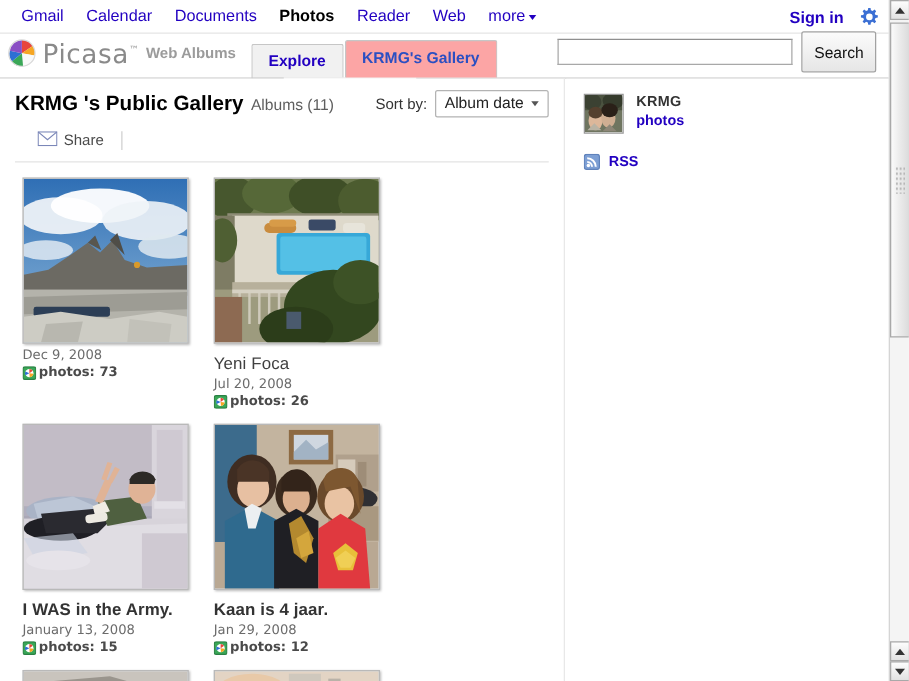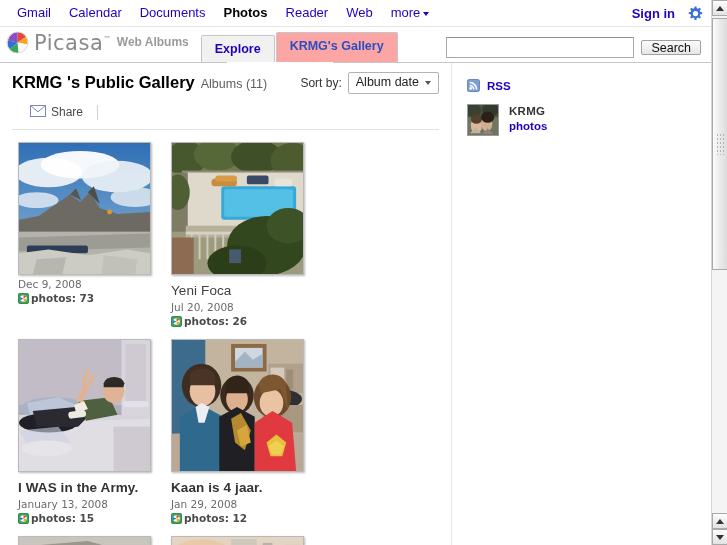--- a/index.html
+++ b/index.html
@@ -126,21 +126,21 @@
     border: 1px solid #a8a8a8;
     border-top-color: #8f8f8f;
     font-size: 12px;
     padding: 1px 3px;
     background: #fff;
     outline: none;
     font-family: "Liberation Sans", sans-serif;
   }
   #search-button {
     margin-left: 7px;
-    height: 15px;
+    height: 33px;
     padding: 0 9px;
     font-size: 12.5px;
     color: #111;
     background: linear-gradient(#fbfbfb, #e6e6e6);
     border: 1px solid #a2a2a2;
     border-radius: 2px;
     cursor: pointer;
     font-family: "Liberation Sans", sans-serif;
   }
   #header-rule {
@@ -632,49 +632,49 @@
             <rect x="116" y="8" width="14" height="12" fill="#c8c2b7"></rect>
             <rect y="28" width="133" height="105" fill="#d8cbb9"></rect>
           </svg>
         </div>
       </div>
 
     </div>
   </div>
 
   <div id="right-col">
-    <div id="rss-block">
-      <svg width="13" height="13" viewBox="0 0 14 14">
-        <rect x="0.5" y="0.5" width="13" height="13" rx="2" fill="#7d9fd4" stroke="#5f82bb"></rect>
-        <circle cx="4" cy="10.2" r="1.5" fill="#ffffff"></circle>
-        <path d="M3 6.2 A5 5 0 0 1 8 11.2 L6.3 11.2 A3.3 3.3 0 0 0 3 7.9 Z" fill="#ffffff"></path>
-        <path d="M3 3 A8.2 8.2 0 0 1 11.2 11.2 L9.5 11.2 A6.5 6.5 0 0 0 3 4.7 Z" fill="#ffffff"></path>
-      </svg>
-      <span id="rss-label">RSS</span>
-    </div>
     <div id="owner-block">
       <div id="owner-avatar">
         <svg viewBox="0 0 32 32" preserveAspectRatio="none">
           <rect width="32" height="32" fill="#6f7560"></rect>
           <rect width="32" height="13" fill="#4c5340"></rect>
           <ellipse cx="6" cy="6" rx="8" ry="7" fill="#3b4132"></ellipse>
           <ellipse cx="24" cy="5" rx="9" ry="7" fill="#353b2c"></ellipse>
           <ellipse cx="9" cy="22" rx="6" ry="8" fill="#dcb79a"></ellipse>
           <ellipse cx="9" cy="15" rx="6" ry="5" fill="#55402e"></ellipse>
           <ellipse cx="20" cy="20" rx="6" ry="8" fill="#cfae92"></ellipse>
           <ellipse cx="21" cy="13" rx="7" ry="6" fill="#2a2018"></ellipse>
           <path d="M2 30 L8 24 L14 30 Z" fill="#b9b3a4"></path>
           <path d="M15 31 L21 25 L27 31 Z" fill="#8d8677"></path>
         </svg>
       </div>
       <div id="owner-text">
         <div id="owner-name">KRMG</div>
         <div id="owner-photos-link">photos</div>
       </div>
     </div>
+    <div id="rss-block">
+      <svg width="13" height="13" viewBox="0 0 14 14">
+        <rect x="0.5" y="0.5" width="13" height="13" rx="2" fill="#7d9fd4" stroke="#5f82bb"></rect>
+        <circle cx="4" cy="10.2" r="1.5" fill="#ffffff"></circle>
+        <path d="M3 6.2 A5 5 0 0 1 8 11.2 L6.3 11.2 A3.3 3.3 0 0 0 3 7.9 Z" fill="#ffffff"></path>
+        <path d="M3 3 A8.2 8.2 0 0 1 11.2 11.2 L9.5 11.2 A6.5 6.5 0 0 0 3 4.7 Z" fill="#ffffff"></path>
+      </svg>
+      <span id="rss-label">RSS</span>
+    </div>
   </div>
 </div>
 
 <div id="scrollbar">
   <div id="sb-track">
     <div id="sb-thumb">
       <div id="sb-grip"></div>
     </div>
   </div>
   <div class="sb-arrow" id="sb-up">

